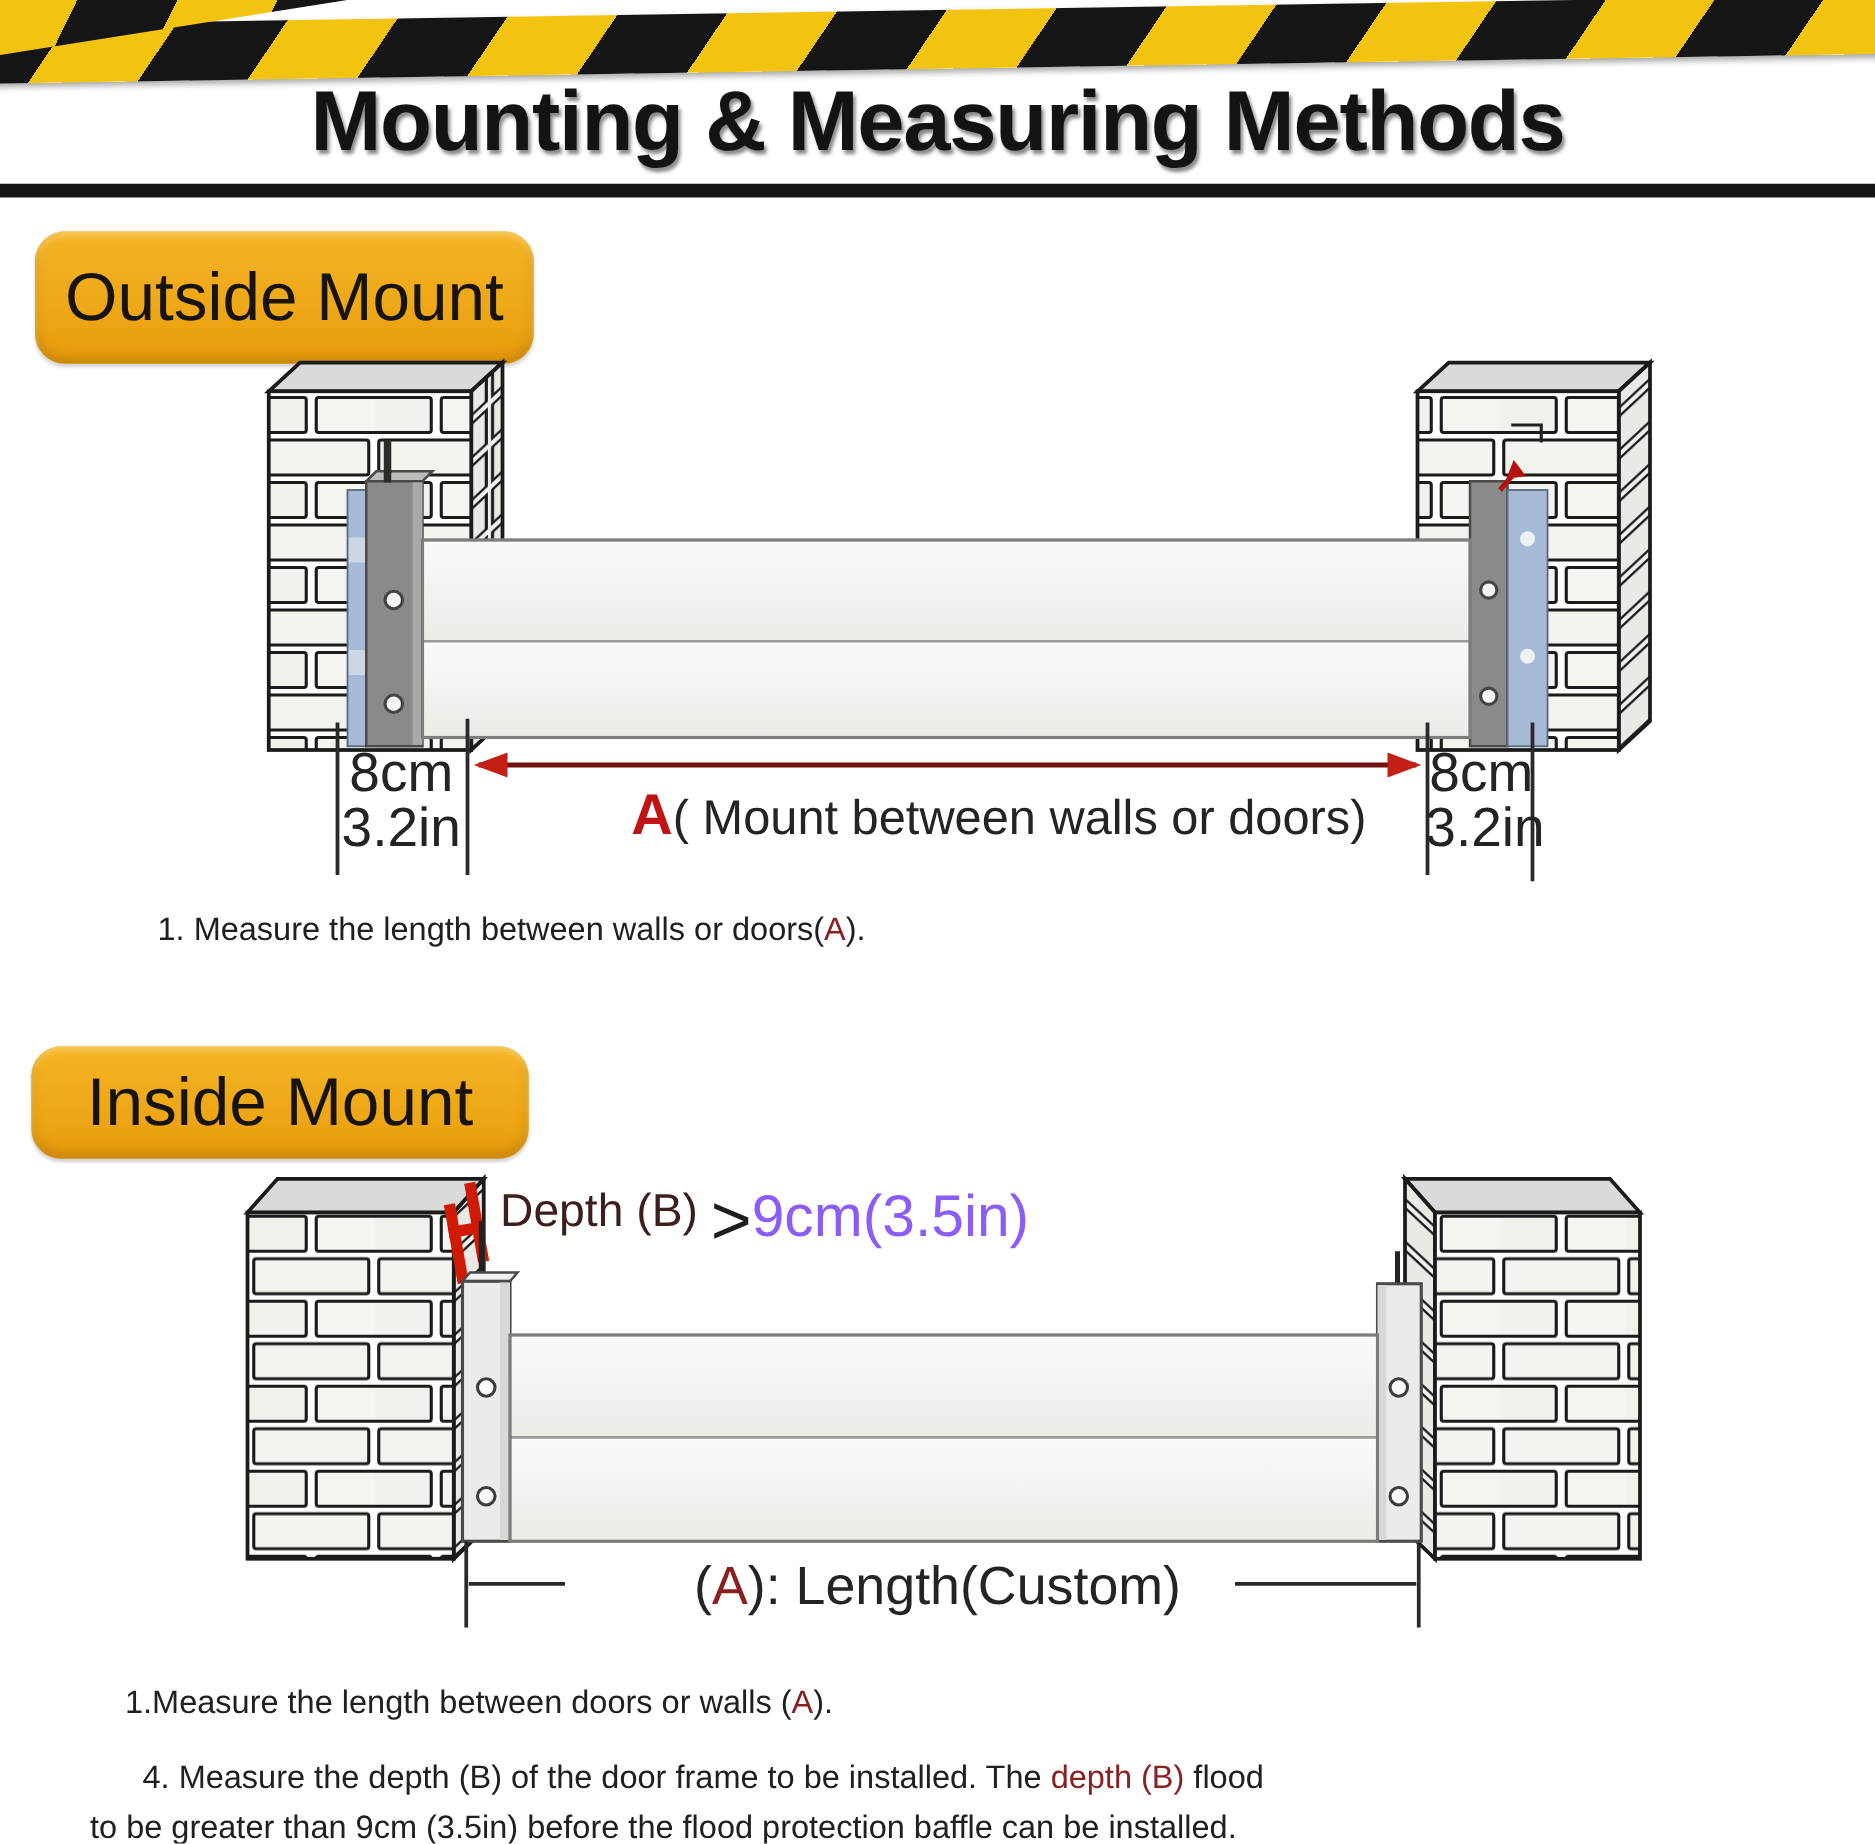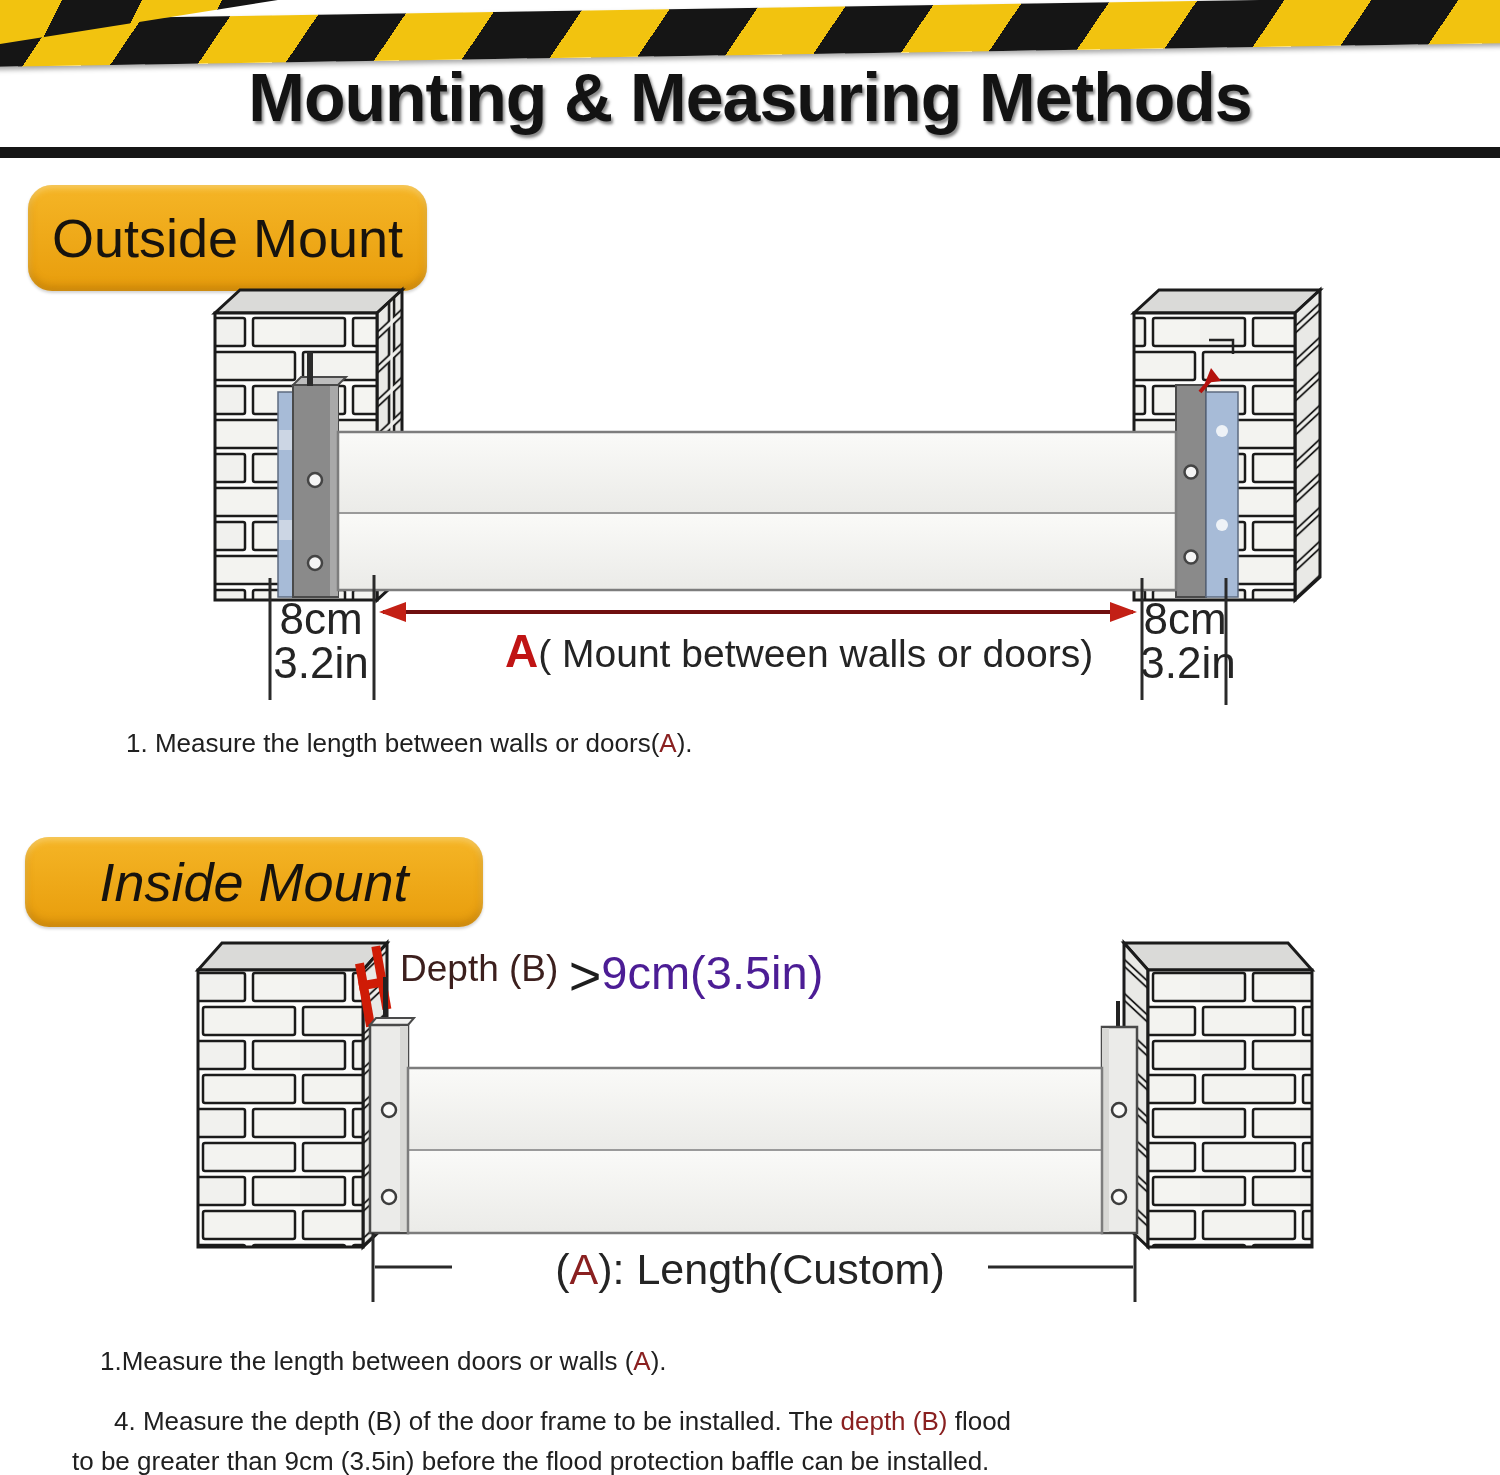--- a/index.html
+++ b/index.html
@@ -24,36 +24,36 @@
   
   .badge{
     position:absolute;display:flex;align-items:center;justify-content:center;
     background:linear-gradient(180deg,#f5b526,#e89d0c);
     border-radius:24px;font-size:54px;color:#17130e;
     box-shadow:inset 0 -5px 9px rgba(140,85,0,.35), inset 0 3px 6px rgba(255,232,160,.55),
                0 2px 3px rgba(0,0,0,.18);
     white-space:nowrap;
   }
   .badge-outside{left:28px;top:185px;width:399px;height:106px;}
-  .badge-inside{left:25px;top:837px;width:458px;height:90px;font-style:italic;}
+  .badge-inside{left:25px;top:837px;width:398px;height:90px;}
   
   .diagram{position:absolute;left:0;}
   .diagram-outside{top:280px;}
   .diagram-inside{top:935px;}
   
   .t{position:absolute;white-space:nowrap;line-height:1;}
   .center{text-align:center;}
   .dimnum{font-size:44px;color:#242424;}
   .dim-a{font-size:46px;font-weight:700;color:#c01414;}
   .dim-rest{font-size:39px;color:#242424;}
   .step{font-size:26px;color:#202020;margin-top:12px;}
   .red{color:#8a2020;}
   .depth-dark{font-size:37px;color:#3c1f1d;}
   .depth-gt{font-size:56px;color:#1d1d1d;font-weight:400;}
-  .depth-val{font-size:47px;color:#4c1d95;}
+  .depth-val{font-size:47px;color:#8b5cf6;}
   .dim2label{font-size:43px;color:#242424;}
 </style>
 </head>
 <body>
 
 <div class="canvas">
 
   <div class="tape tape-main"></div>
   <div class="tape tape-corner"></div>
   <h1 class="title">Mounting &amp; Measuring Methods</h1>

